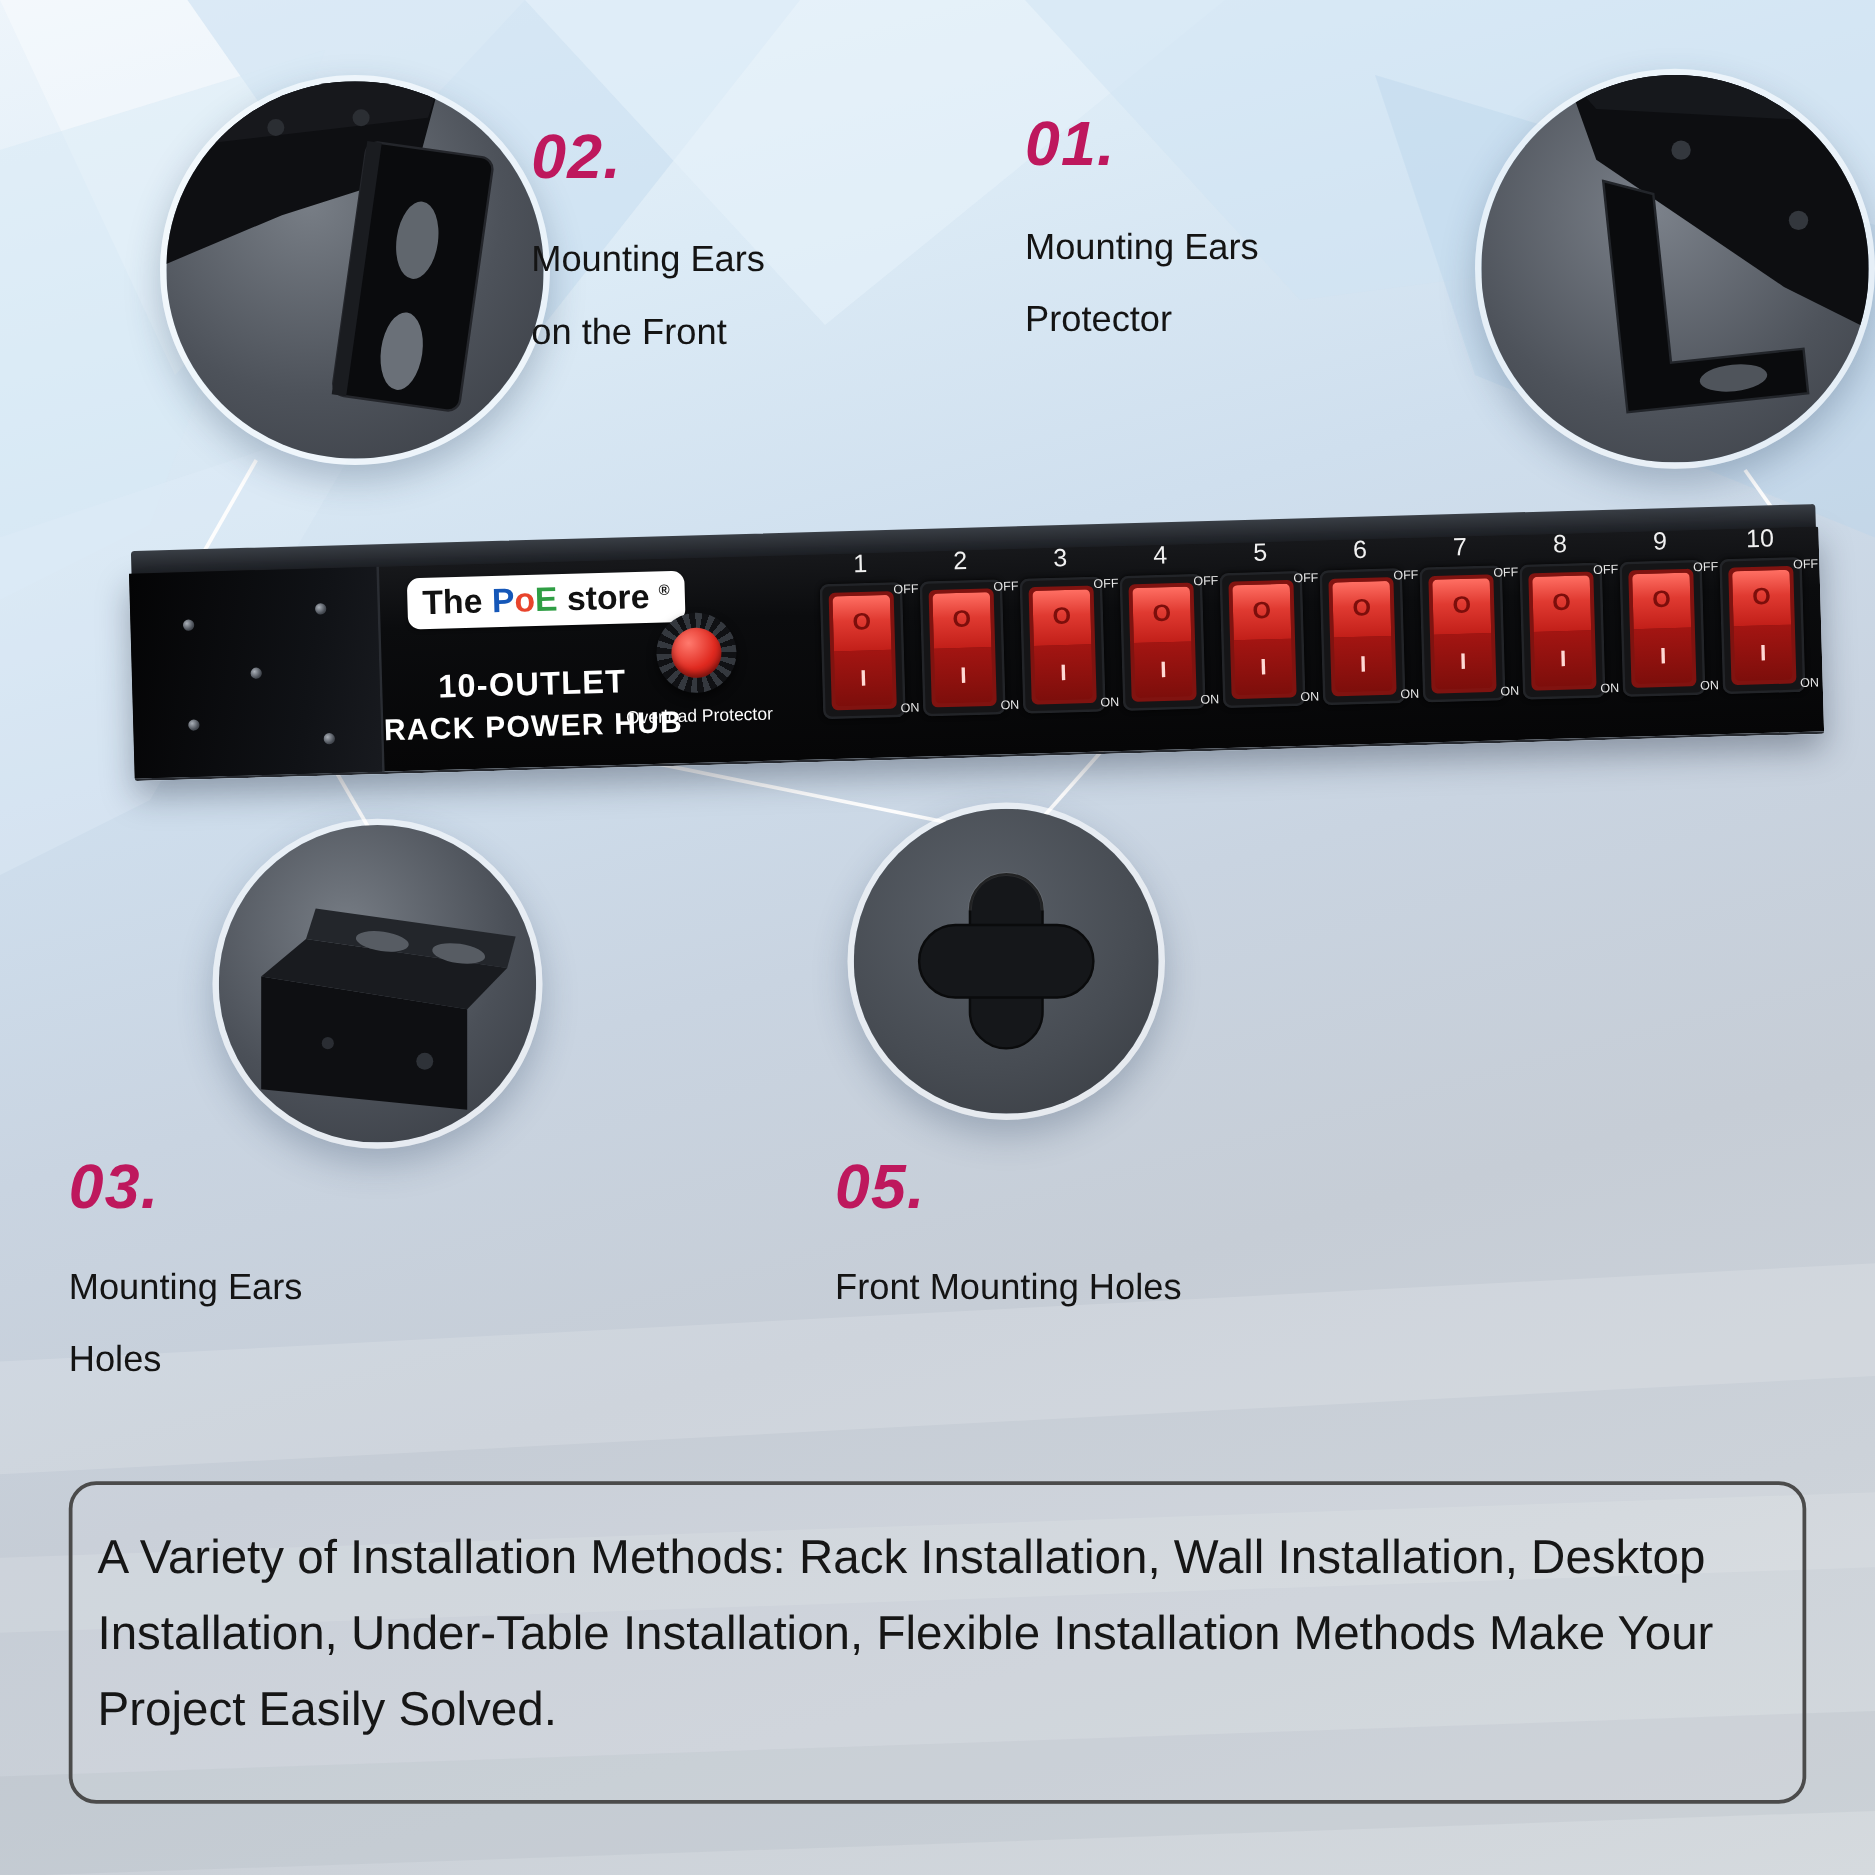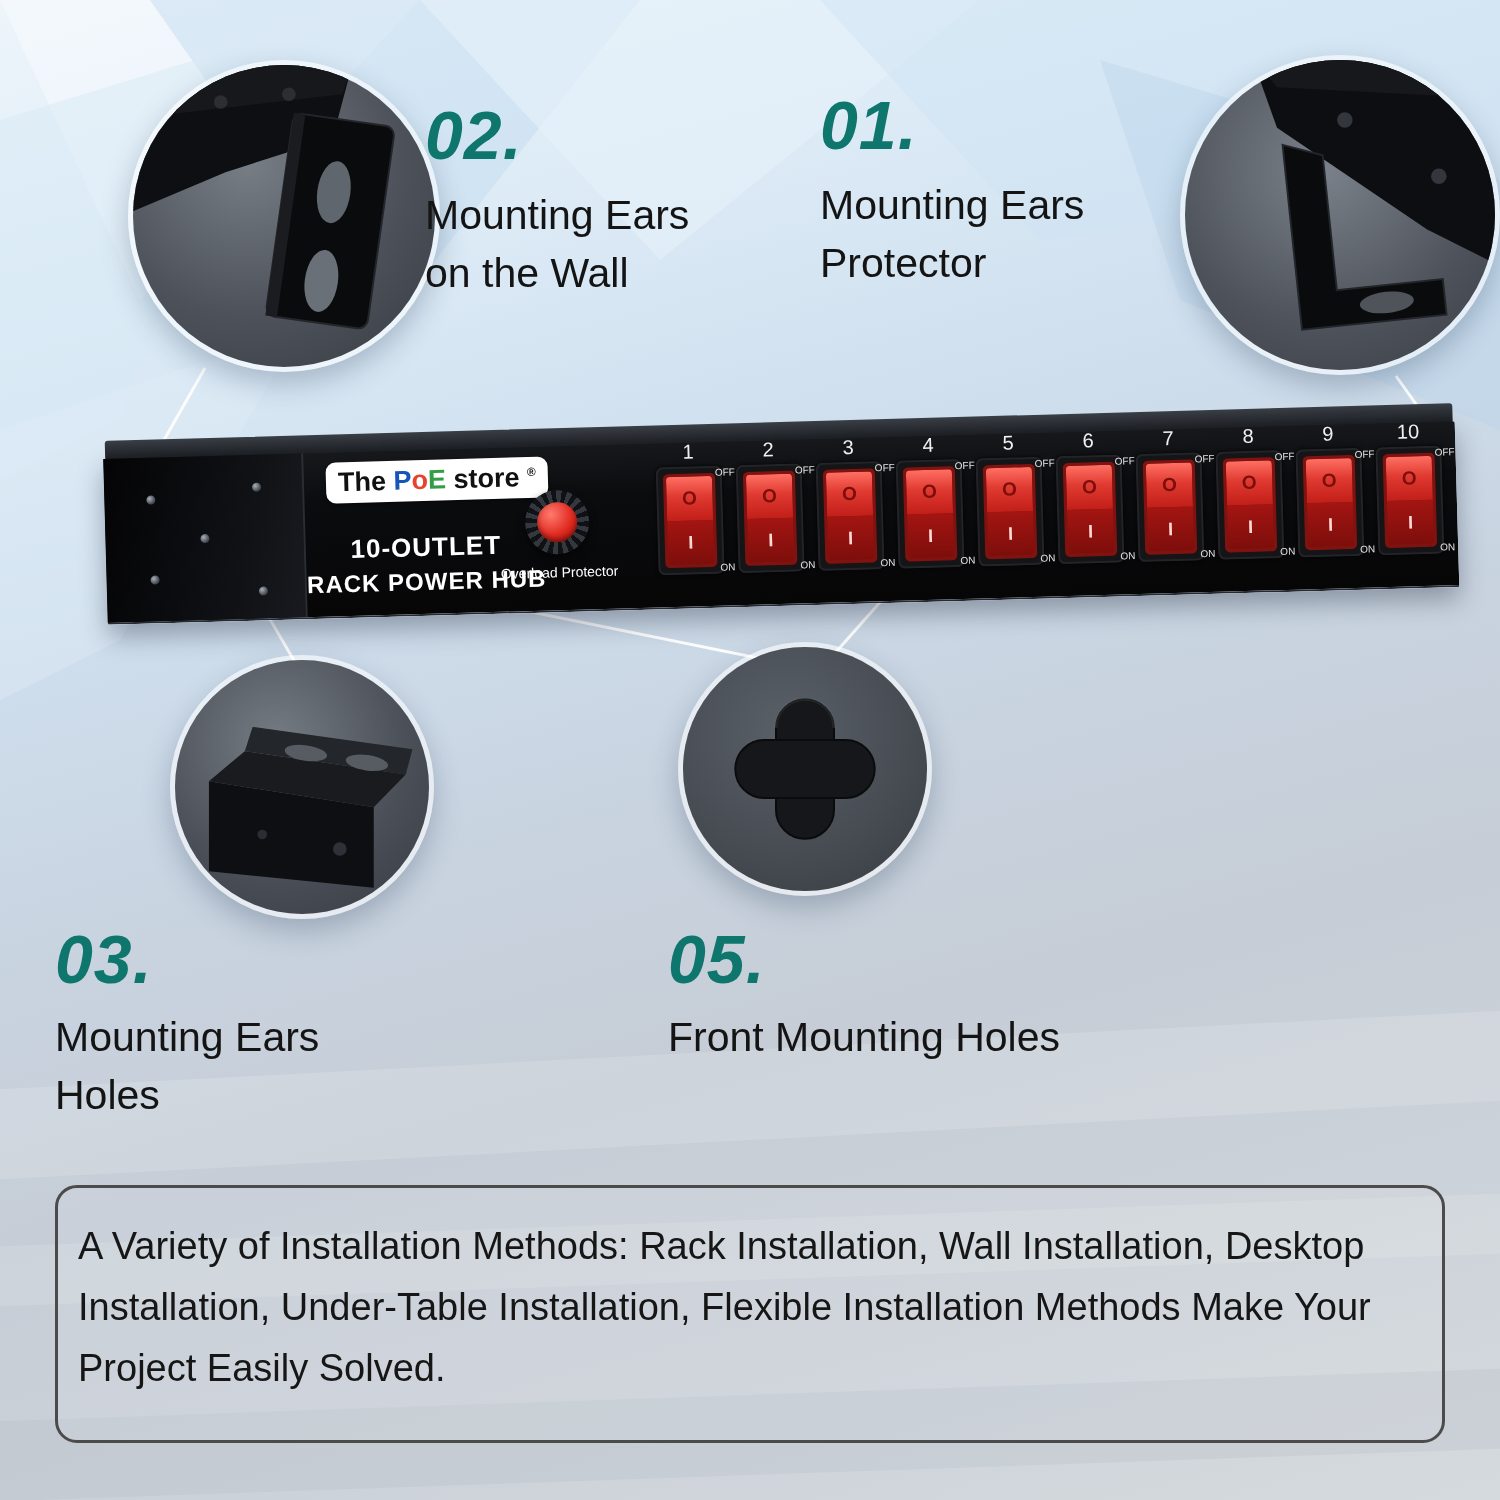--- a/index.html
+++ b/index.html
@@ -10,22 +10,22 @@
   }
   
   #bg-facets{position:absolute;inset:0;z-index:0;}
   
   #lines{position:absolute;inset:0;z-index:2;pointer-events:none;}
   
   .photo-circle{position:absolute;border-radius:50%;overflow:hidden;box-sizing:border-box;
     border:5px solid rgba(255,255,255,0.55);box-shadow:0 12px 28px rgba(40,60,90,0.28);z-index:4;}
   .photo-circle svg{display:block;width:100%;height:100%;}
   
-  .co-num{position:absolute;z-index:5;font-size:68px;font-weight:bold;font-style:italic;color:#0f766e;letter-spacing:1px;}
-  .co-label{position:absolute;z-index:5;font-size:41px;color:#141414;}
+  .co-num{position:absolute;z-index:5;font-size:50px;font-weight:bold;font-style:italic;color:#be185d;letter-spacing:1px;}
+  .co-label{position:absolute;z-index:5;font-size:29px;color:#141414;}
   .right-block{text-align:left;}
   
   #product{position:absolute;left:105px;top:406px;width:1352px;height:215px;transform:rotate(-1.6deg);z-index:3;}
   .bar-top{position:absolute;left:2px;top:16px;width:1348px;height:20px;border-radius:3px 3px 0 0;
     background:linear-gradient(#3a3f46,#1a1c20);}
   .bar-front{position:absolute;left:0;top:34px;width:1352px;height:164px;border-radius:2px;
     background:linear-gradient(180deg,#17181b 0%,#0b0c0e 30%,#060607 100%);
     box-shadow:0 12px 26px rgba(20,30,45,.35);border-bottom:2px solid #272a30;}
   .endcap{position:absolute;left:0;top:0;width:198px;height:100%;
     background:linear-gradient(100deg,#040405,#101216 70%,#181a1f);border-right:2px solid #2a2d33;}
@@ -339,21 +339,21 @@
               <span class="sw-i">I</span>
             </div>
       </div>
         </div>
     </div>
   </div>
 </div>
 
 <div class="co-num" style="left:425px;top:96px;">02.</div>
 <div class="co-label" style="left:425px;top:192px;">Mounting Ears</div>
-<div class="co-label" style="left:425px;top:250px;">on the Wall</div>
+<div class="co-label" style="left:425px;top:250px;">on the Front</div>
 
 <div class="co-num right-block" style="left:820px;top:86px;width:320px;">01.</div>
 <div class="co-label right-block" style="left:820px;top:182px;width:320px;">Mounting Ears</div>
 <div class="co-label right-block" style="left:820px;top:240px;width:320px;">Protector</div>
 
 <div class="co-num" style="left:55px;top:920px;">03.</div>
 <div class="co-label" style="left:55px;top:1014px;">Mounting Ears</div>
 <div class="co-label" style="left:55px;top:1072px;">Holes</div>
 
 <div class="co-num" style="left:668px;top:920px;">05.</div>

